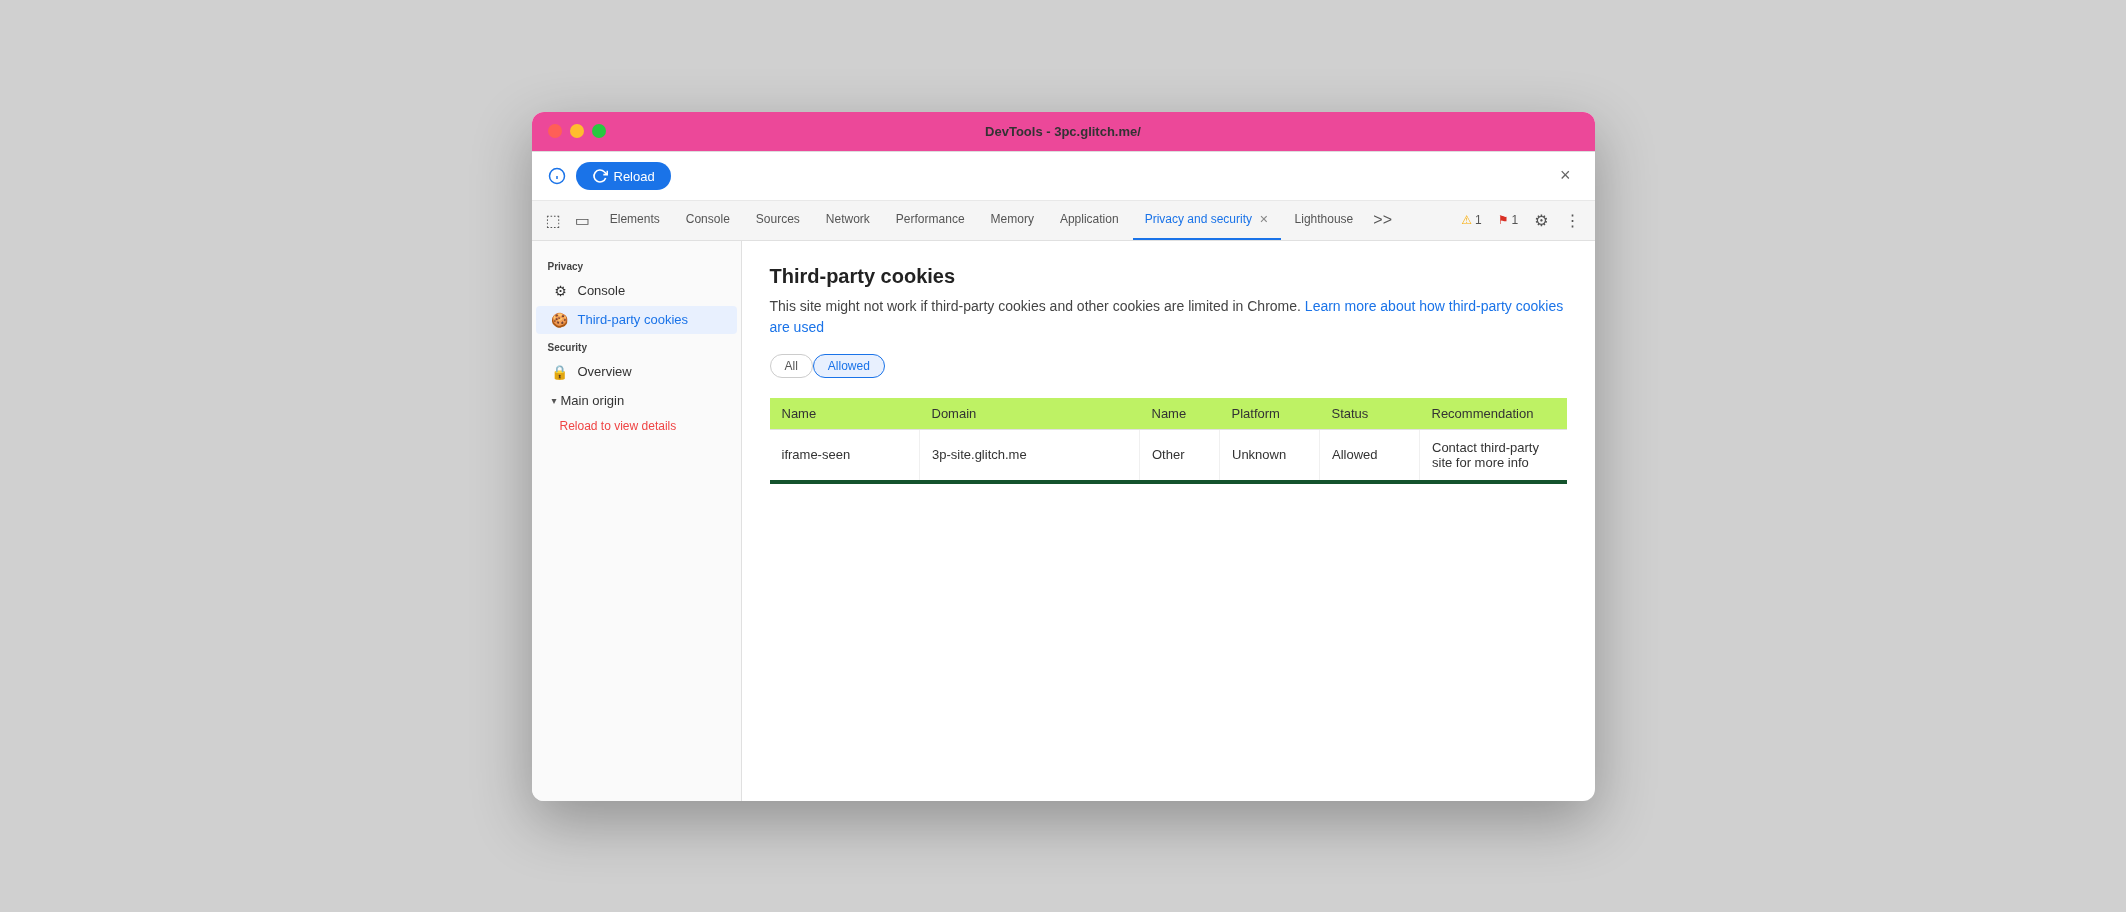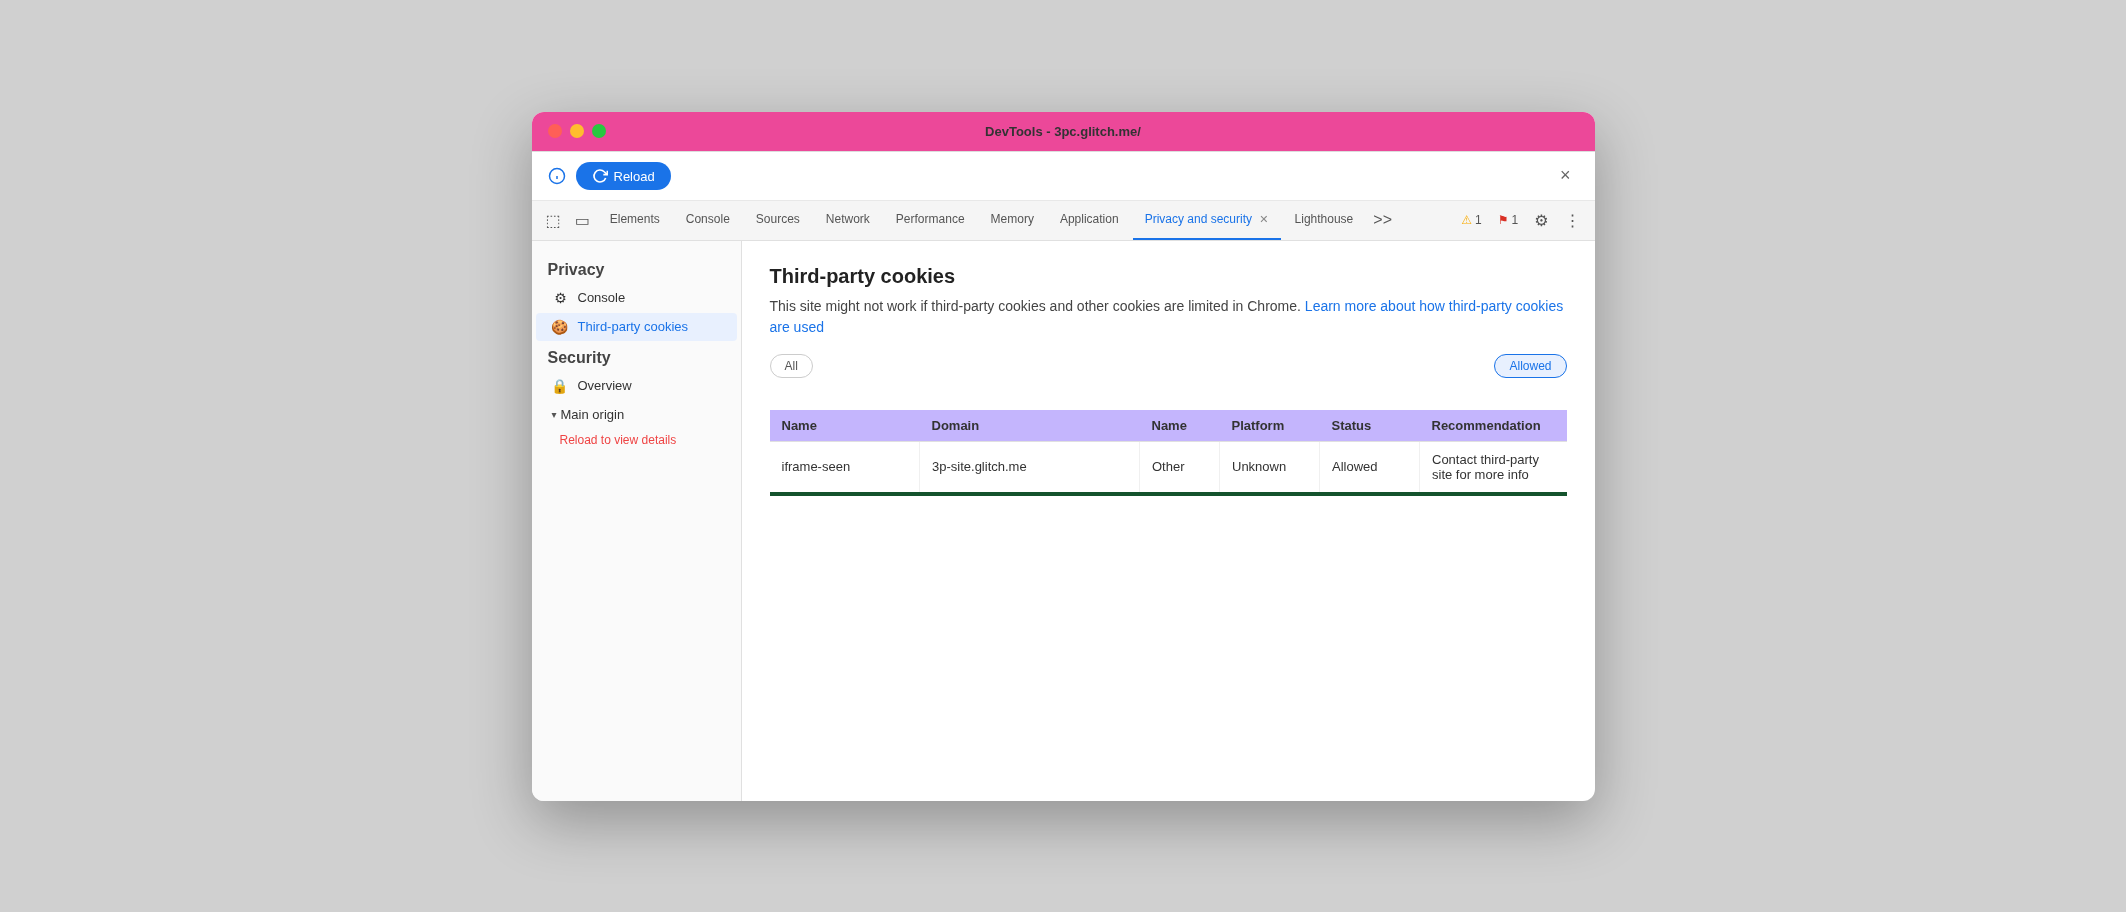--- a/index.html
+++ b/index.html
@@ -151,21 +151,21 @@
       height: 560px;
     }
     .sidebar {
       width: 210px;
       border-right: 1px solid #e0e0e0;
       padding: 12px 0;
       background: #fafafa;
       flex-shrink: 0;
     }
     .sidebar-section-header {
-      font-size: 16px;
+      font-size: 10px;
       font-weight: 600;
       color: #444;
       padding: 4px 10px 4px 16px;
       margin-top: 4px;
     }
     .sidebar-item {
       display: flex;
       align-items: center;
       gap: 8px;
       padding: 6px 16px;
@@ -220,22 +220,21 @@
       color: #444;
       margin-bottom: 16px;
       line-height: 1.5;
     }
     .content-desc a {
       color: #1a73e8;
       text-decoration: none;
     }
     .filter-tabs {
       display: flex;
-      margin-bottom: 32px;
-      justify-content: space-between;
+      margin-bottom: 20px;
     }
     .filter-tab {
       background: none;
       border: 1px solid #ccc;
       border-radius: 20px;
       padding: 4px 14px;
       font-size: 12px;
       color: #555;
       cursor: pointer;
     }
@@ -245,24 +244,24 @@
       background: #e8f0fe;
     }
     .data-table {
       width: 100%;
       border-collapse: collapse;
       font-size: 13px;
     }
     .data-table th {
       text-align: left;
       padding: 8px 12px;
-      font-weight: 700;
+      font-weight: 400;
       color: #333;
       border-bottom: 1px solid #e0e0e0;
-      background: #c4b5fd;
+      background: #bef264;
     }
     .data-table td {
       padding: 10px 12px;
       color: #333;
       border-bottom: 4px solid #14532d;
       border-right: 1px solid #f0f0f0;
     }
     .data-table td:last-child { border-right: none; }
     .col-name { width: 150px; }
     .col-domain { width: 220px; }

